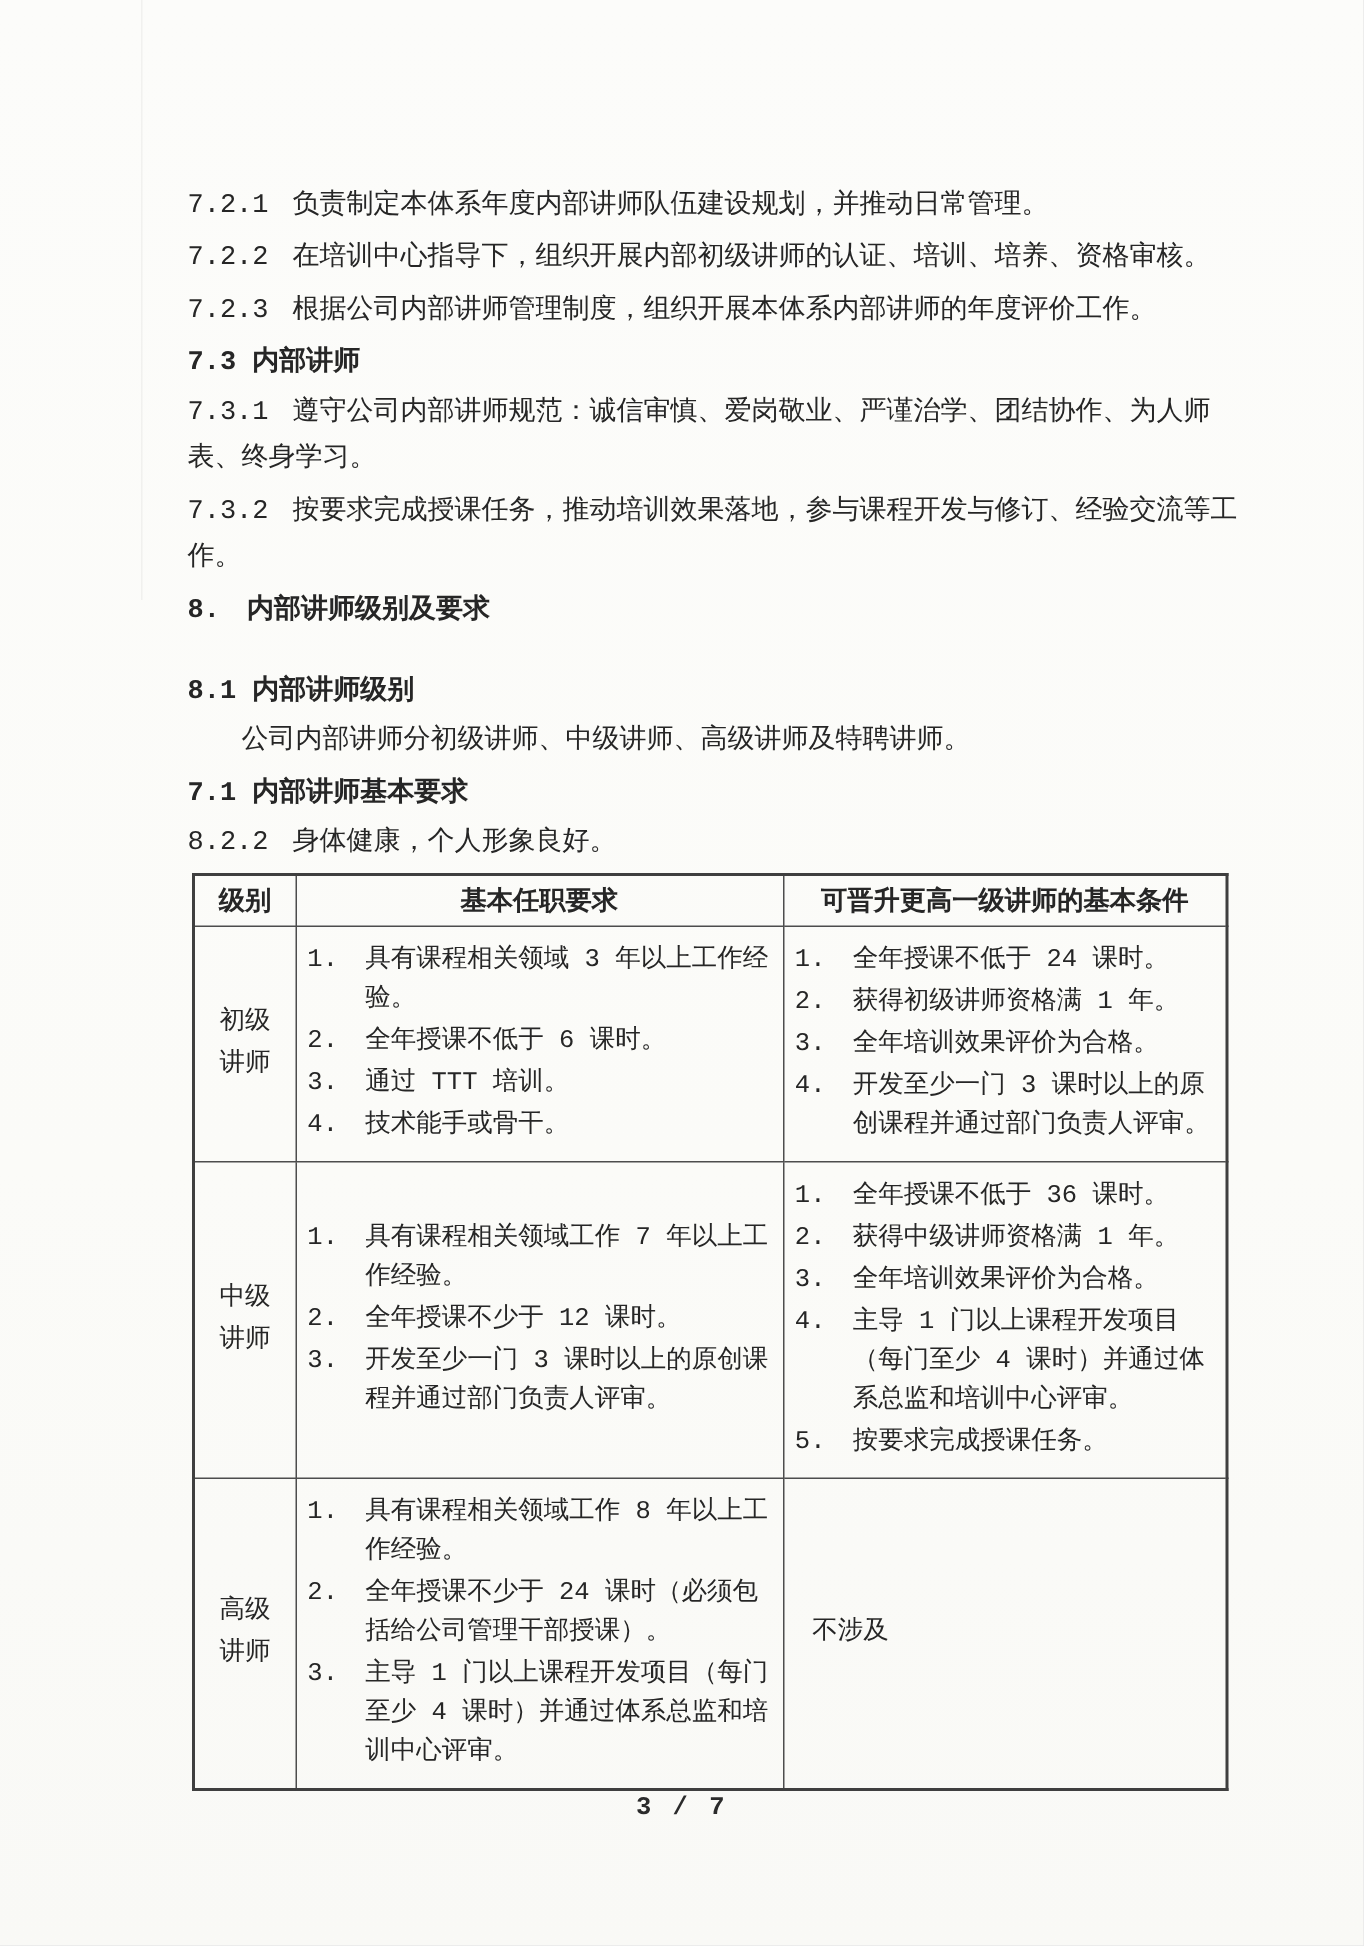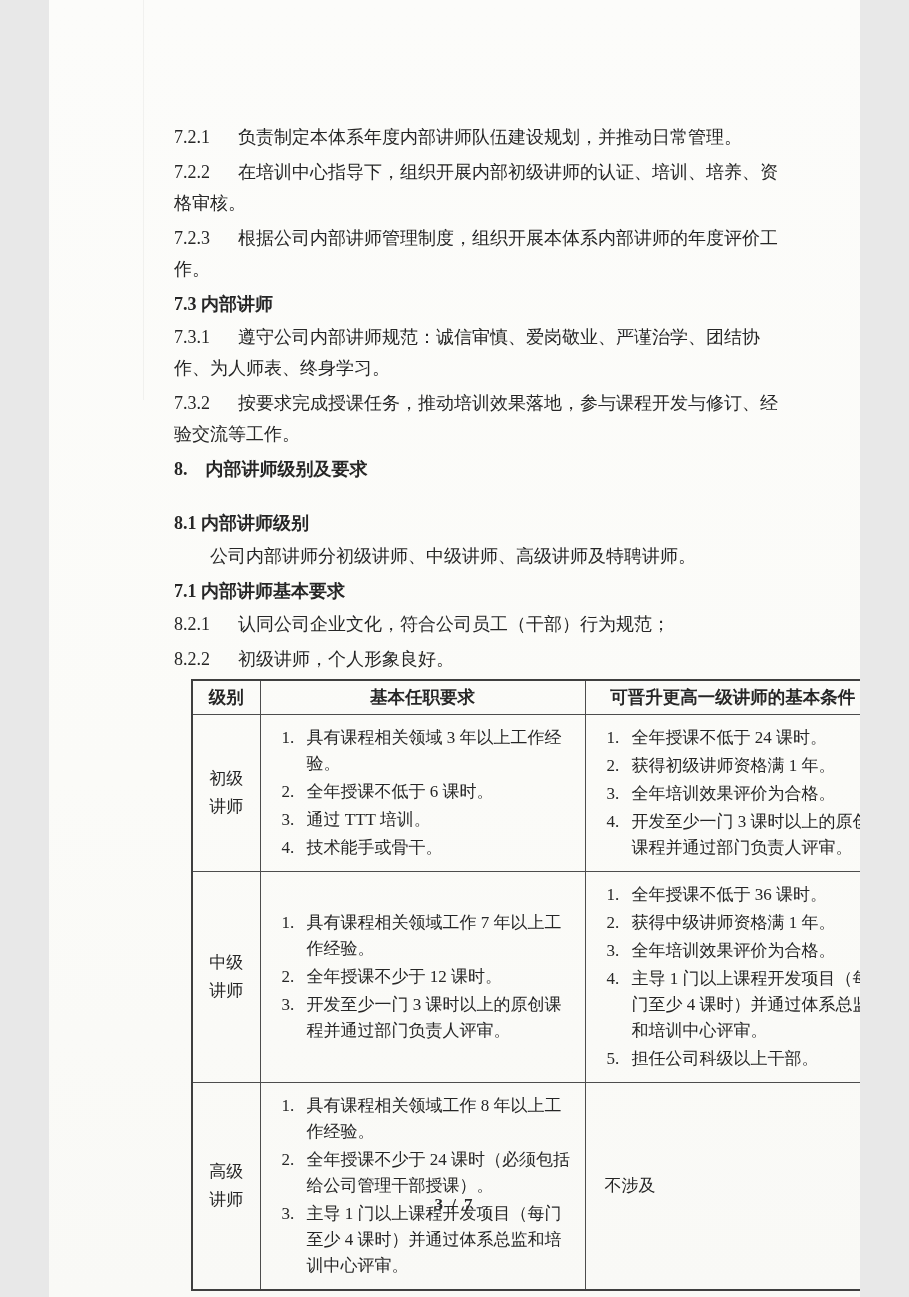--- a/index.html
+++ b/index.html
@@ -1,40 +1,40 @@
 <!DOCTYPE html>
 <html><head>
 <meta charset="utf-8">
 <style>
   * { box-sizing: border-box; margin: 0; padding: 0; }
   html, body { background: #e8e8e8; }
   .page {
     position: relative;
-    width: 811px;
+    width: 909px;
     height: 1297px;
     margin: 0 auto;
     background: linear-gradient(180deg, #fcfcfa 0%, #fbfbf8 60%, #f9f9f6 100%);
     color: #262626;
-    font-family: Liberation Serif, serif;
+    font-family: Liberation Mono, monospace;
     font-size: 18px;
     overflow: hidden;
   }
   .content {
     padding: 122px 70px 0 125px;
   }
   .para { line-height: 31px; margin-bottom: 4px; }
   .para .num { display: inline-block; min-width: 48px; margin-right: 16px; }
   .heading { font-weight: bold; line-height: 31px; margin-bottom: 2px; }
   .heading .num { display: inline-block; margin-right: 18px; }
   .indent-2em { text-indent: 36px; }
   .intro { line-height: 31px; margin-bottom: 5px; text-indent: 23px; }
 
   table.levels {
     width: 689px;
-    margin-left: 17px;
+    margin-left: 3px;
     border-collapse: collapse;
     border: 2px solid #3f3f3f;
     font-size: 17px;
     table-layout: fixed;
   }
   table.levels th, table.levels td {
     border: 1px solid #4d4d4d;
     vertical-align: middle;
   }
   col.c-level { width: 68px; }
@@ -115,24 +115,21 @@
 
     <div class="heading" style="margin-top:2px; margin-bottom:23px;">
       <span class="num">8.</span><span>内部讲师级别及要求</span>
     </div>
 
     <div class="heading">8.1 内部讲师级别</div>
     <p class="para indent-2em">公司内部讲师分初级讲师、中级讲师、高级讲师及特聘讲师。</p>
 
     <div class="heading">7.1 内部讲师基本要求</div>
     <p class="para">
-      <span class="num">8.2.1</span><span>认同公司企业文化，符合公司员工（干部）行为规范；</span>
-    </p>
-    <p class="para">
-      <span class="num">8.2.2</span><span>初级讲师，个人形象良好。</span>
+      <span class="num">8.2.2</span><span>身体健康，个人形象良好。</span>
     </p>
 
 
     <table class="levels">
       <colgroup>
         <col class="c-level">
           <col class="c-req">
           <col class="c-promo">
       </colgroup>
       <thead>
@@ -170,21 +167,21 @@
               <li>全年授课不少于 12 课时。</li>
               <li>开发至少一门 3 课时以上的原创课程并通过部门负责人评审。</li>
             </ol>
           </td>
           <td class="list-cell">
             <ol>
               <li>全年授课不低于 36 课时。</li>
               <li>获得中级讲师资格满 1 年。</li>
               <li>全年培训效果评价为合格。</li>
               <li>主导 1 门以上课程开发项目（每门至少 4 课时）并通过体系总监和培训中心评审。</li>
-              <li>担任公司科级以上干部。</li>
+              <li>按要求完成授课任务。</li>
             </ol>
           </td>
         </tr>
         <tr class="row-senior">
           <td class="level-cell">高级讲师</td>
           <td class="list-cell">
             <ol>
               <li>具有课程相关领域工作 8 年以上工作经验。</li>
               <li>全年授课不少于 24 课时（必须包括给公司管理干部授课）。</li>
               <li>主导 1 门以上课程开发项目（每门至少 4 课时）并通过体系总监和培训中心评审。</li>

